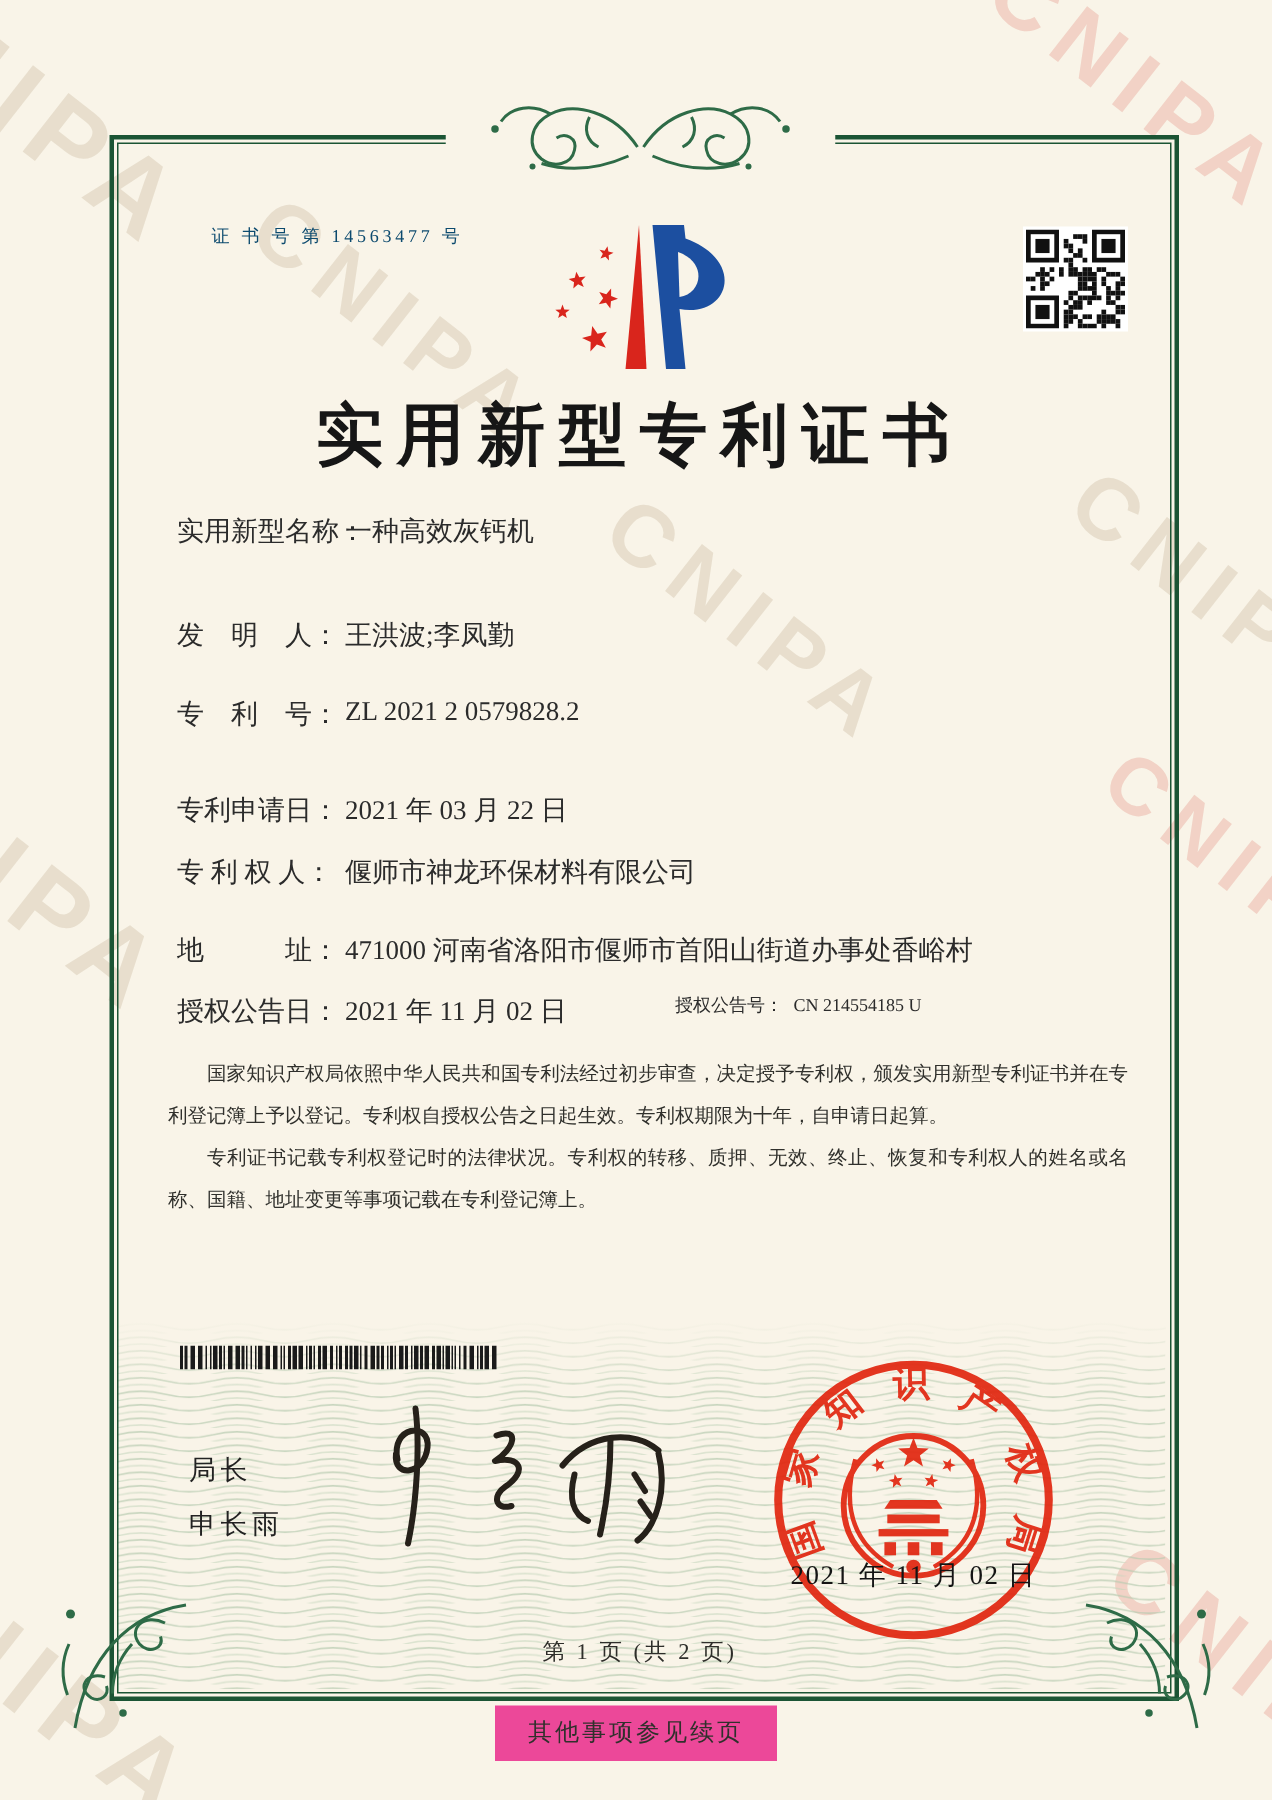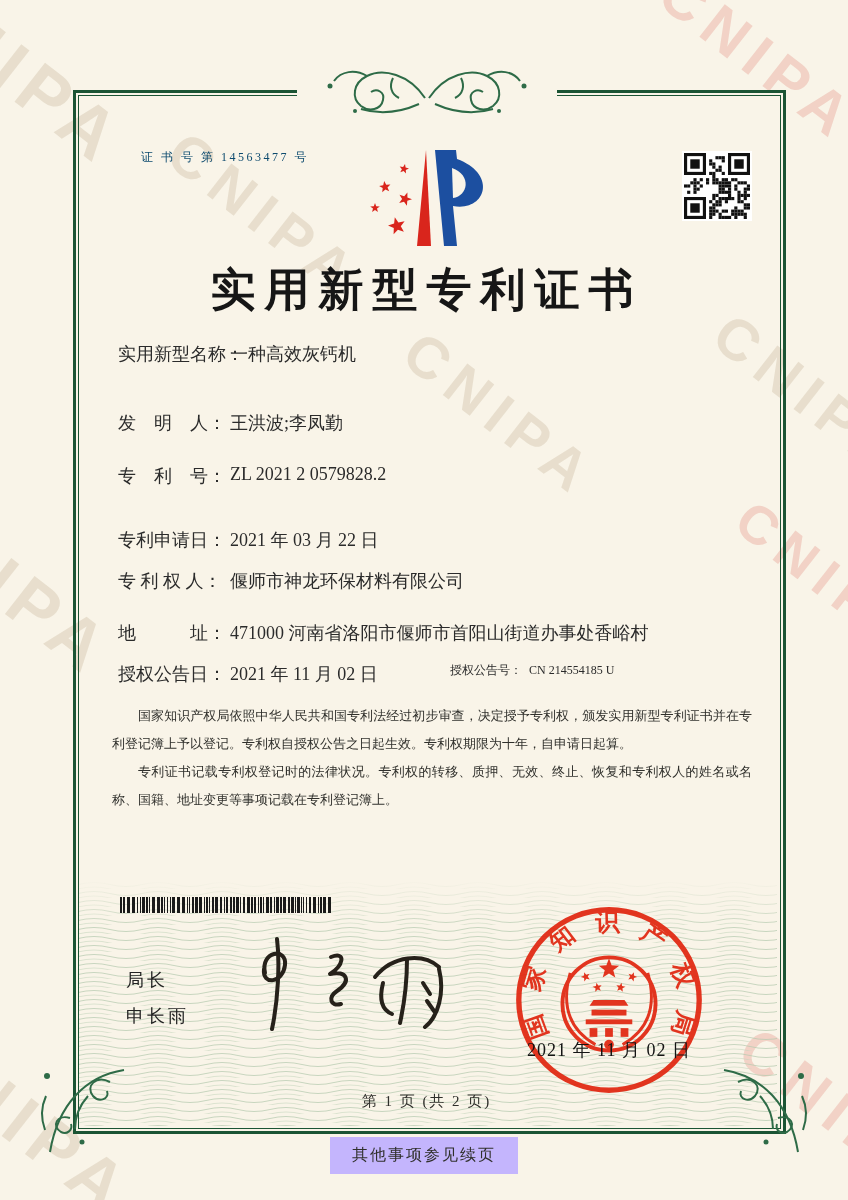--- a/index.html
+++ b/index.html
@@ -40,21 +40,21 @@
   .offtitle{position:absolute;left:126px;top:968px;font-family:"Liberation Sans",sans-serif;
             font-size:18px;letter-spacing:3px;color:#222;}
   .offname{position:absolute;left:126px;top:1004px;font-family:Liberation Serif, serif;
            font-size:18px;letter-spacing:3px;color:#222;}
   .sig{position:absolute;left:235px;top:933px;}
   .seal{position:absolute;left:512px;top:903px;}
   .sealdate{position:absolute;left:512px;top:1038px;width:194px;text-align:center;
             font-size:18px;color:#141414;letter-spacing:1px;z-index:5;}
   .pageinfo{position:absolute;left:73px;top:1092px;width:707px;text-align:center;
             font-size:15px;letter-spacing:2px;color:#2e2e2a;}
-  .contnote{position:absolute;left:330px;top:1137px;background:#c4b5fd;
+  .contnote{position:absolute;left:330px;top:1137px;background:#ec4899;
             padding:8px 22px;font-size:16px;letter-spacing:2px;color:#30302c;}
 </style>
 </head>
 <body>
 
 <div class="page">
 
   <div class="wm beige" style="left:-70px;top:-48px;font-size:72px;">CNIPA</div>
   <div class="wm beige" style="left:196px;top:118px;font-size:58px;">CNIPA</div>
   <div class="wm beige" style="left:432px;top:318px;font-size:58px;">CNIPA</div>

